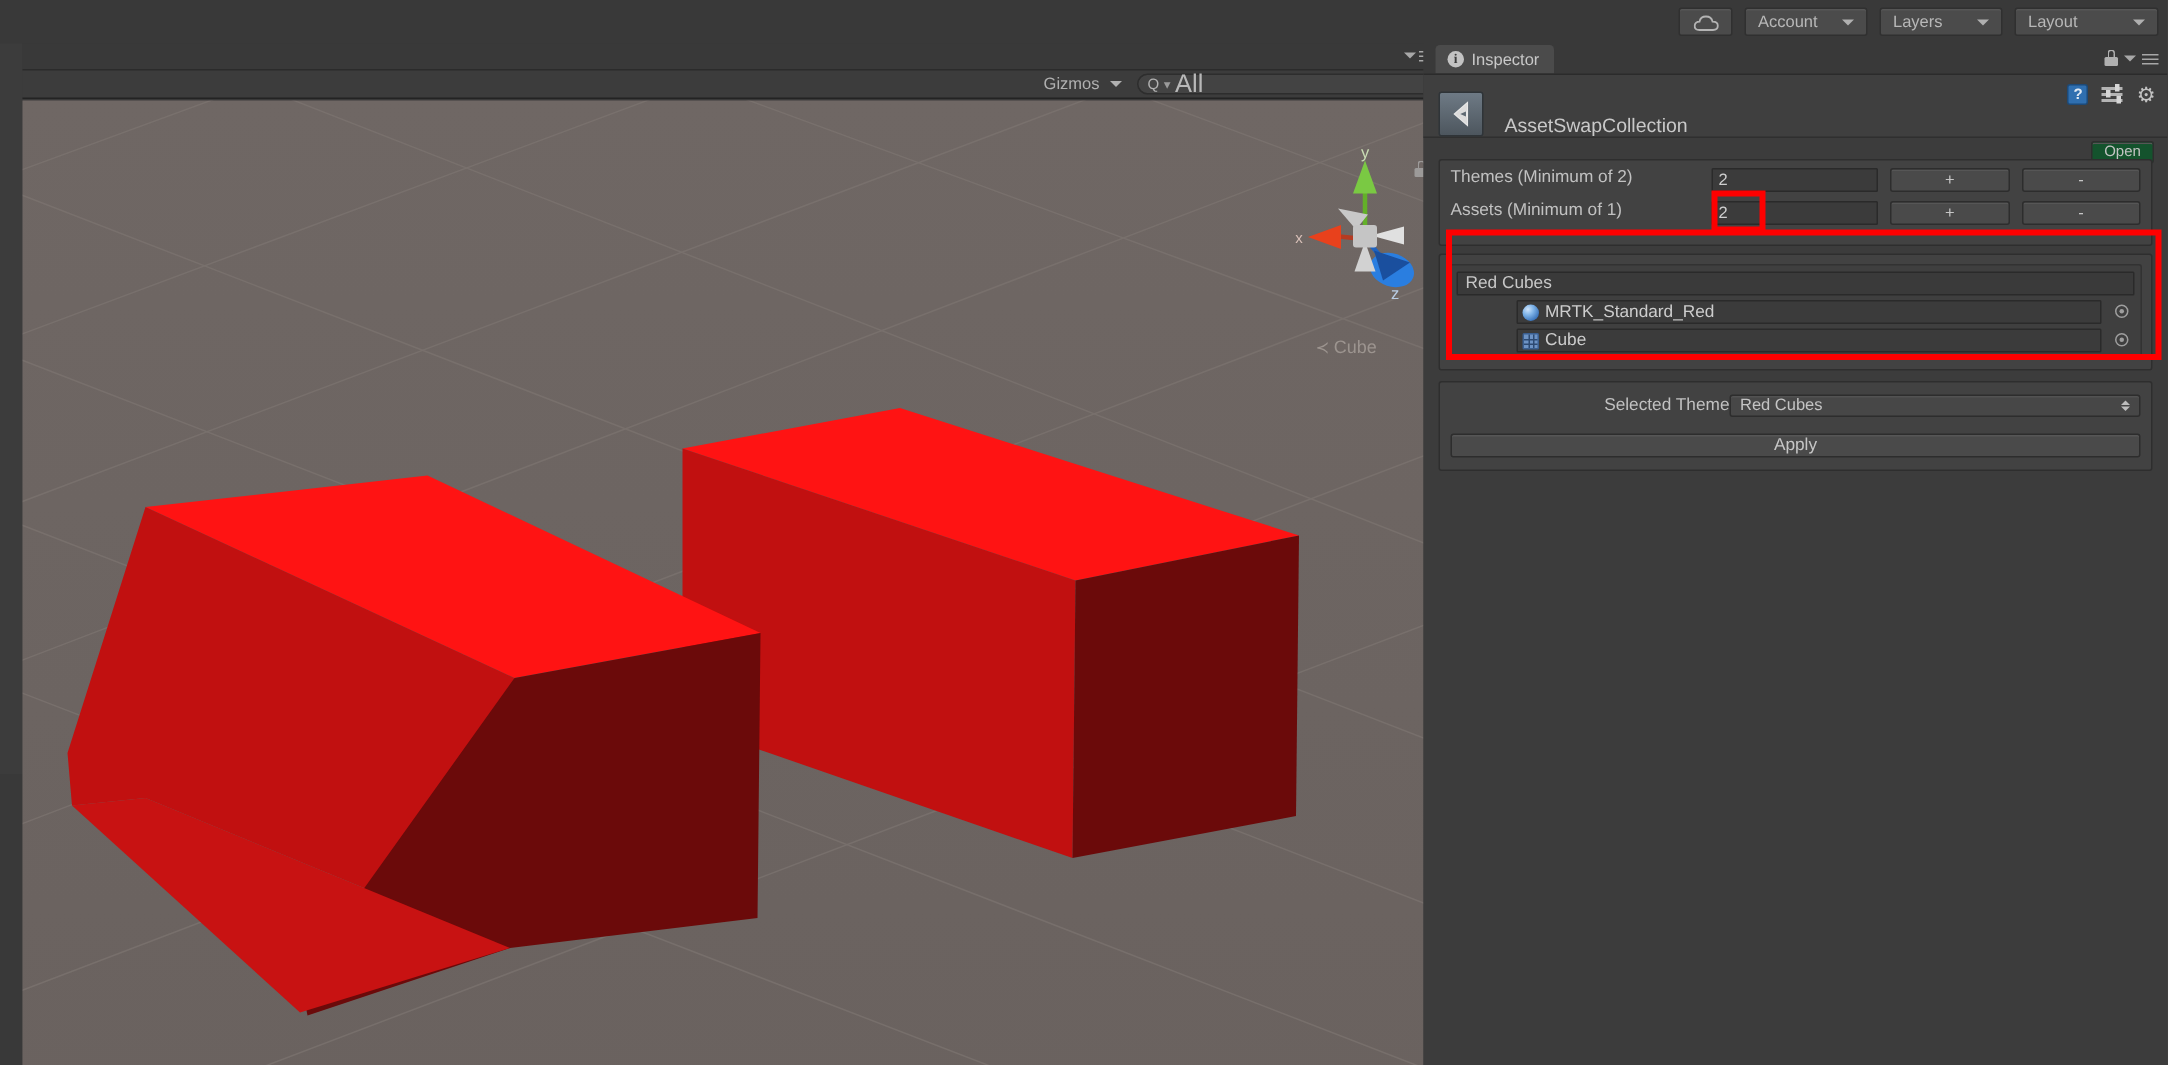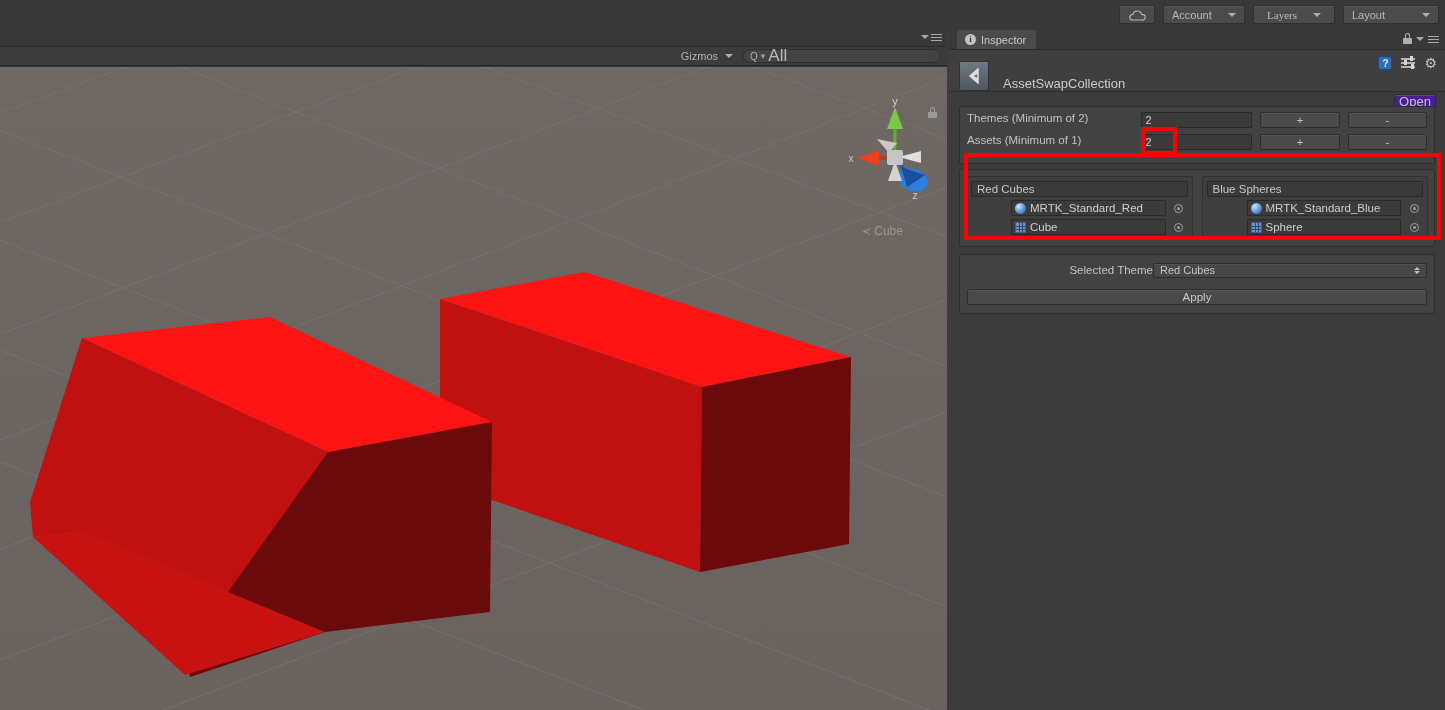--- a/index.html
+++ b/index.html
@@ -28,26 +28,26 @@
   .tb-cloud { width: 36px; padding: 0; }
   .cloud-ico { width: 16px; height: 10px; position: relative; }
   .cloud-ico svg { display:block; }
   .tb-caret {
     width: 0; height: 0; border-left: 4px solid transparent;
     border-right: 4px solid transparent; border-top: 4px solid #b0b0b0;
     margin-left: 10px;
   }
   .tb-label { white-space: nowrap; }
   #btn-account { width: 82px; justify-content: space-between; }
-  #btn-layers  { width: 82px; justify-content: center; font-family: Liberation Serif, serif; }
+  #btn-layers  { width: 82px; justify-content: space-between; }
   #btn-layout  { width: 96px; justify-content: space-between; }
 
   
   .scene-panel {
-    position: absolute; left: 0; top: 29px; width: 947px; height: 681px;
+    position: absolute; left: 15px; top: 29px; width: 947px; height: 681px;
     background: #393939;
   }
   .scene-tabbar {
     position: relative; width: 947px; height: 17px; background: #393939;
   }
   .scene-tabbar .menu-ico {
     position: absolute; right: 5px; top: 4px; display: flex; gap: 2px; align-items: center;
   }
   .hamb { width: 11px; height: 8px; position: relative; }
   .hamb i { position: absolute; left: 0; width: 11px; height: 1px; background: #a8a8a8; }
@@ -142,22 +142,22 @@
   .preset-ico i:nth-child(2){ top:5px; width:14px;}
   .preset-ico i:nth-child(3){ top:9px; width:14px;}
   .preset-ico b { position:absolute; width:3px;height:5px;background:#d6d6d6; }
   .preset-ico b:nth-of-type(1){ left:9px; top:-1px;}
   .preset-ico b:nth-of-type(2){ left:3px; top:3px;}
   .preset-ico b:nth-of-type(3){ left:10px; top:7px;}
   .gear-ico { font-size: 14px; color: #c2c2c2; line-height: 1; }
 
   .open-btn {
     position: absolute; right: 9px; top: 44px;
-    width: 42px; height: 15px; background: #4c1d95; border: 1px solid #2e2e2e;
-    border-radius: 2px; color: #c3c3c3; font-size: 13px;
+    width: 42px; height: 15px; background: #14532d; border: 1px solid #2e2e2e;
+    border-radius: 2px; color: #c3c3c3; font-size: 10px;
     display: flex; align-items: center; justify-content: center;
     box-shadow: inset 0 1px 0 #565656;
   }
 
   
   .editor-area { position: relative; padding: 14px 10px 0 10px; }
 
   .group-box {
     background: #424242; border: 1px solid #2e2e2e; border-radius: 2px;
     padding: 5px 7px 7px 7px;
@@ -183,21 +183,21 @@
   }
   .theme-col {
     flex: 1; background: #3f3f3f; border: 1px solid #323232;
     border-radius: 2px; padding: 4px;
   }
   .theme-name {
     height: 16px; background: #3a3a3a; border: 1px solid #2a2a2a;
     color: #c7c7c7; font-size: 11.5px; display: flex; align-items: center;
     padding-left: 5px; border-radius: 1px; margin-bottom: 3px;
   }
-  .obj-row { display: flex; align-items: center; margin-bottom: 3px; padding-left: 40px; }
+  .obj-row { display: flex; align-items: flex-start; margin-bottom: 3px; padding-left: 40px; }
   .obj-row:last-child { margin-bottom: 0; }
   .obj-field {
     flex: 1; height: 16px; background: #3b3b3b; border: 1px solid #2a2a2a;
     display: flex; align-items: center; gap: 4px; padding-left: 3px;
     color: #cdcdcd; font-size: 11.5px; border-radius: 1px;
   }
   .mat-ico {
     width: 11px; height: 11px; border-radius: 50%;
     background: radial-gradient(circle at 33% 30%, #cfe4fb 0%, #7fb4e8 35%, #3a74bb 75%, #1d4a85 100%);
   }
@@ -462,45 +462,20 @@
                 <span>Cube</span>
               </div>
               <div class="obj-picker">
                 <span class="picker-circ">
                     <i></i>
                   </span>
               </div>
             </div>
           </div>
 
-          <div class="theme-col">
-            <div class="theme-name">Blue Spheres</div>
-            <div class="obj-row">
-              <div class="obj-field">
-                <span class="mat-ico"></span>
-                <span>MRTK_Standard_Blue</span>
-              </div>
-              <div class="obj-picker">
-                <span class="picker-circ">
-                    <i></i>
-                  </span>
-              </div>
-            </div>
-            <div class="obj-row">
-              <div class="obj-field">
-                <span class="mesh-ico"></span>
-                <span>Sphere</span>
-              </div>
-              <div class="obj-picker">
-                <span class="picker-circ">
-                    <i></i>
-                  </span>
-              </div>
-            </div>
-          </div>
 
         </div>
 
         <div class="bottom-box">
           <div class="sel-row">
             <span class="sel-label">Selected Theme</span>
             <span class="dropdown">
               <span>Red Cubes</span>
               <span class="dd-arrows">
                   <i class="up"></i>

